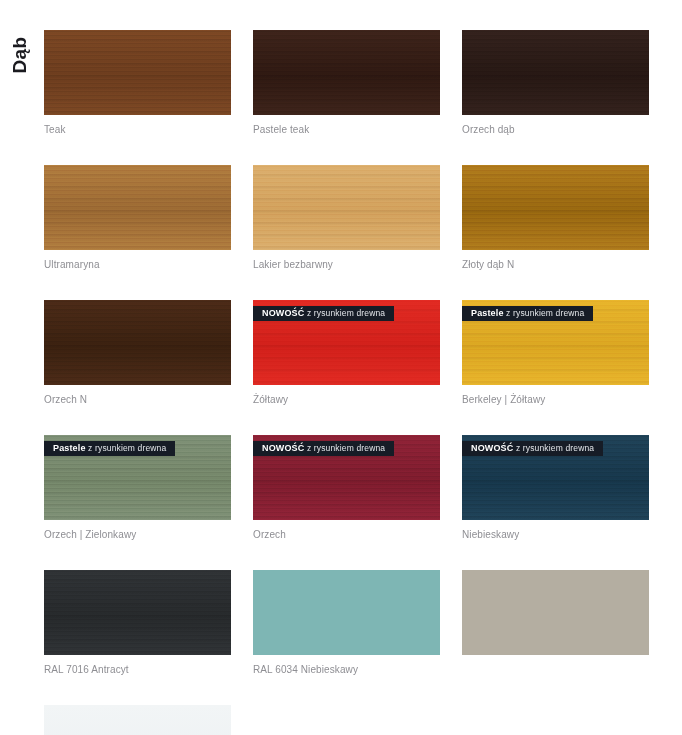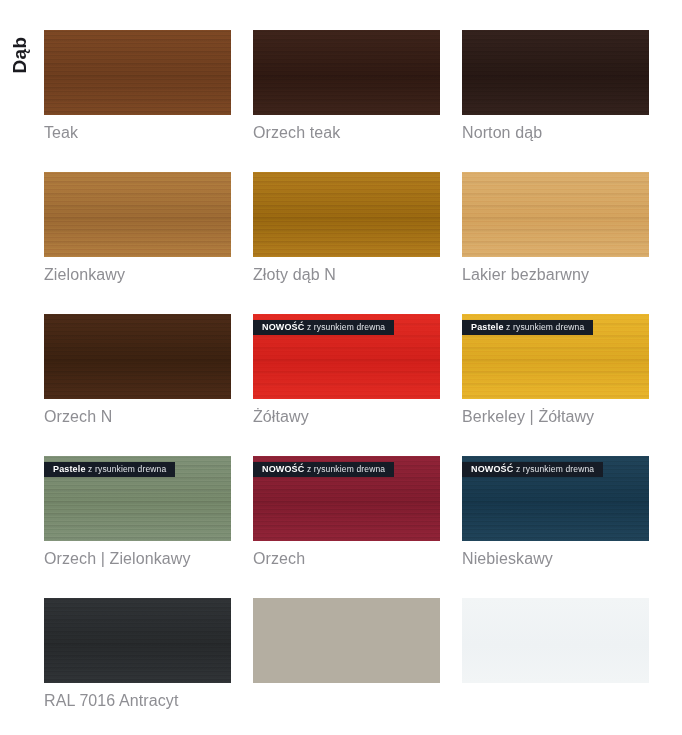--- a/index.html
+++ b/index.html
@@ -90,21 +90,21 @@
     font-size:8.5px;
     white-space:nowrap;
     z-index:4;
     letter-spacing:.15px;
   }
   .badge .b-strong{font-weight:bold;font-size:9px;}
   .badge .b-rest{font-weight:normal;color:#e3e6ea;}
 
   .caption{
     margin-top:9px;
-    font-size:16px;
+    font-size:10px;
     color:#8e8e93;
     letter-spacing:.1px;
     white-space:nowrap;
   }
 </style>
 </head>
 <body>
 
 <div class="page">
 
@@ -112,37 +112,37 @@
     <span class="txt">Dąb</span>
   </div>
 
   <div class="grid" id="swatch-grid">
       <div class="cell">
         <div class="swatch grain" style="background: linear-gradient(rgb(122, 70, 35) 0%, rgb(107, 60, 29) 55%, rgb(122, 70, 35) 100%);"></div>
         <div class="caption">Teak</div>
       </div>
       <div class="cell">
         <div class="swatch grain" style="background: linear-gradient(rgb(61, 35, 26) 0%, rgb(46, 24, 17) 55%, rgb(61, 35, 26) 100%);"></div>
-        <div class="caption">Orzech teak</div>
+        <div class="caption">Pastele teak</div>
       </div>
       <div class="cell">
         <div class="swatch grain" style="background: linear-gradient(rgb(51, 33, 28) 0%, rgb(38, 23, 19) 55%, rgb(51, 33, 28) 100%);"></div>
-        <div class="caption">Norton dąb</div>
+        <div class="caption">Orzech dąb</div>
       </div>
       <div class="cell">
         <div class="swatch grain" style="background: linear-gradient(rgb(176, 123, 62) 0%, rgb(154, 104, 50) 55%, rgb(176, 123, 62) 100%);"></div>
-        <div class="caption">Zielonkawy</div>
+        <div class="caption">Ultramaryna</div>
+      </div>
+      <div class="cell">
+        <div class="swatch grain" style="background: linear-gradient(rgb(220, 174, 108) 0%, rgb(210, 160, 91) 55%, rgb(220, 174, 108) 100%);"></div>
+        <div class="caption">Lakier bezbarwny</div>
       </div>
       <div class="cell">
         <div class="swatch grain" style="background: linear-gradient(rgb(176, 122, 28) 0%, rgb(151, 102, 15) 55%, rgb(176, 122, 28) 100%);"></div>
         <div class="caption">Złoty dąb N</div>
-      </div>
-      <div class="cell">
-        <div class="swatch grain" style="background: linear-gradient(rgb(220, 174, 108) 0%, rgb(210, 160, 91) 55%, rgb(220, 174, 108) 100%);"></div>
-        <div class="caption">Lakier bezbarwny</div>
       </div>
       <div class="cell">
         <div class="swatch grain" style="background: linear-gradient(rgb(74, 42, 23) 0%, rgb(58, 32, 15) 55%, rgb(74, 42, 23) 100%);"></div>
         <div class="caption">Orzech N</div>
       </div>
       <div class="cell">
         <div class="swatch grain" style="background: linear-gradient(rgb(226, 42, 34) 0%, rgb(209, 31, 26) 55%, rgb(226, 42, 34) 100%);">
           <div class="badge"><span class="b-strong">NOWOŚĆ</span><span class="b-rest"> z rysunkiem drewna</span></div>
         </div>
         <div class="caption">Żółtawy</div>
@@ -169,20 +169,24 @@
         <div class="swatch grain" style="background: linear-gradient(rgb(31, 66, 87) 0%, rgb(22, 54, 74) 55%, rgb(31, 66, 87) 100%);">
           <div class="badge"><span class="b-strong">NOWOŚĆ</span><span class="b-rest"> z rysunkiem drewna</span></div>
         </div>
         <div class="caption">Niebieskawy</div>
       </div>
       <div class="cell">
         <div class="swatch grain" style="background: linear-gradient(rgb(47, 50, 53) 0%, rgb(38, 41, 43) 55%, rgb(47, 50, 53) 100%);"></div>
         <div class="caption">RAL 7016 Antracyt</div>
       </div>
       <div class="cell">
+        <div class="swatch" style="background: linear-gradient(rgb(126, 182, 180) 0%, rgb(126, 182, 180) 55%, rgb(126, 182, 180) 100%);"></div>
+        <div class="caption">RAL 6034 Niebieskawy</div>
+      </div>
+      <div class="cell">
         <div class="swatch" style="background: linear-gradient(rgb(180, 174, 161) 0%, rgb(180, 174, 161) 55%, rgb(180, 174, 161) 100%);"></div>
       </div>
       <div class="cell">
         <div class="swatch" style="background: linear-gradient(rgb(242, 245, 246) 0%, rgb(238, 242, 244) 55%, rgb(242, 245, 246) 100%);"></div>
       </div>
     </div>
 
 </div>
 
 </body></html>

